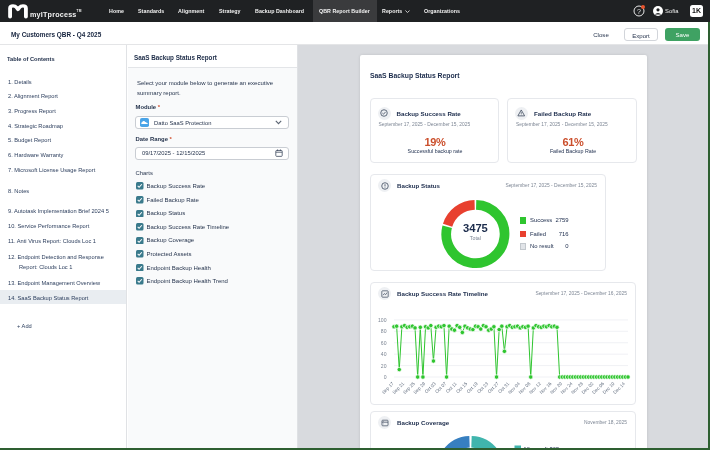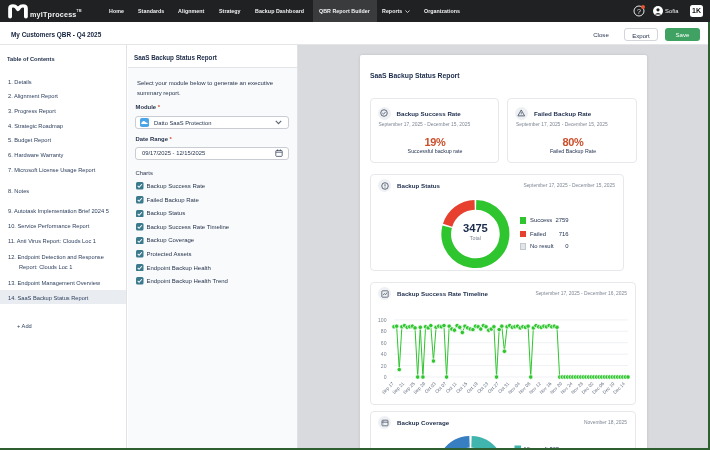--- a/index.html
+++ b/index.html
@@ -204,25 +204,25 @@
           <span class="chip">
             <svg width="8.5" height="8" viewBox="0 0 10 10">
               <path d="M5 1.2 L9.2 8.6 L0.8 8.6 Z" stroke="#3e4a5e" stroke-width="1" fill="none" stroke-linejoin="round"></path>
               <line x1="5" y1="4" x2="5" y2="6" stroke="#3e4a5e" stroke-width="1"></line>
               <circle cx="5" cy="7.3" r="0.5" fill="#3e4a5e"></circle>
             </svg>
           </span>
           <span class="ct">Failed Backup Rate</span>
         </div>
     <div class="abs" style="left:8px;top:23.8px;font-size:4.9px;color:#7d8694">September 17, 2025 - December 15, 2025</div>
-    <div class="abs" style="left:0;top:37px;width:130px;text-align:center;font-size:11px;font-weight:bold;letter-spacing:-.3px;color:#cb4f2c">80%</div>
+    <div class="abs" style="left:0;top:37px;width:130px;text-align:center;font-size:11px;font-weight:bold;letter-spacing:-.3px;color:#cb4f2c">61%</div>
     <div class="abs" style="left:0;top:49.3px;width:130px;text-align:center;font-size:5.3px;color:#1b2b4b">Failed Backup Rate</div>
   </div>
 
-  <div class="card" style="left:10px;top:119px;width:254px;height:97px">
+  <div class="card" style="left:10px;top:119px;width:236px;height:97px">
     <div class="chead">
           <span class="chip">
             <svg width="8" height="8" viewBox="0 0 10 10">
               <circle cx="5" cy="5" r="4.1" stroke="#3e4a5e" stroke-width="1" fill="none"></circle>
               <line x1="5" y1="2.8" x2="5" y2="5.6" stroke="#3e4a5e" stroke-width="1"></line>
               <circle cx="5" cy="7.2" r="0.55" fill="#3e4a5e"></circle>
             </svg>
           </span>
           <span class="ct">Backup Status</span>
         </div>

